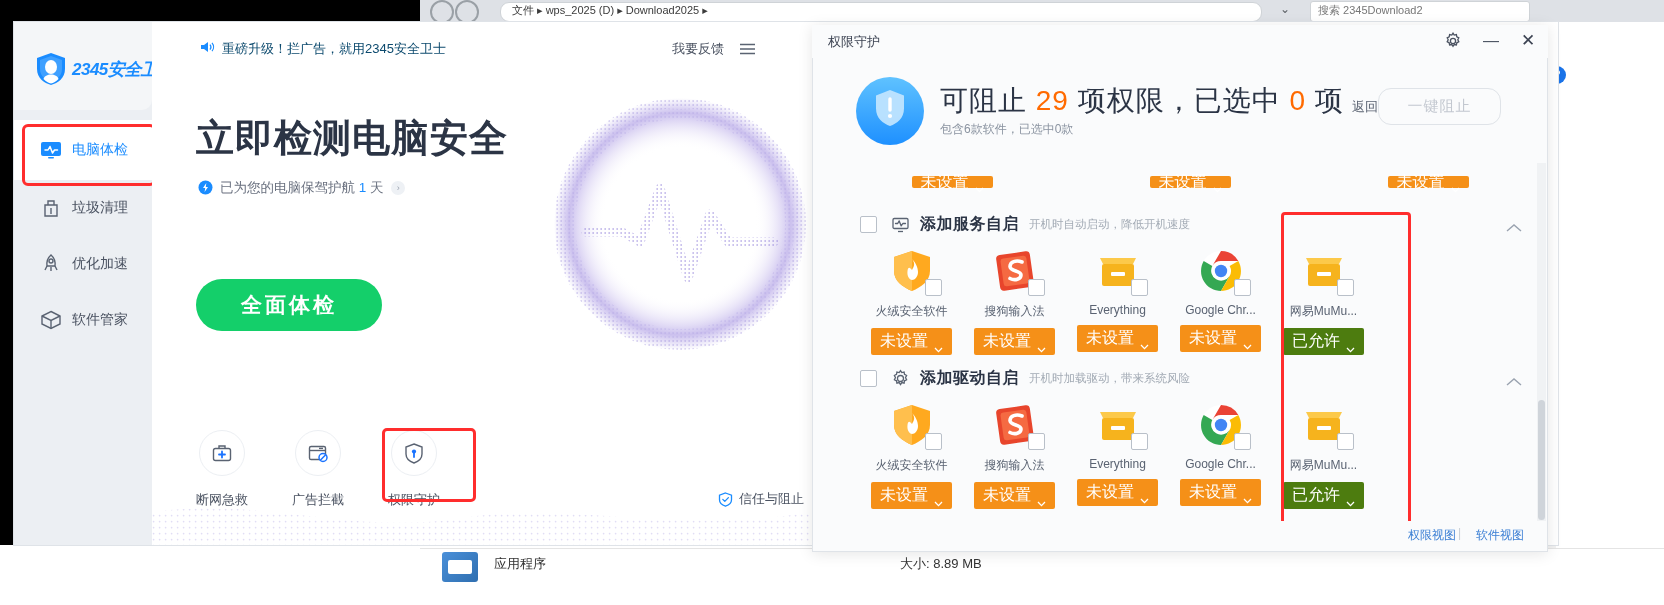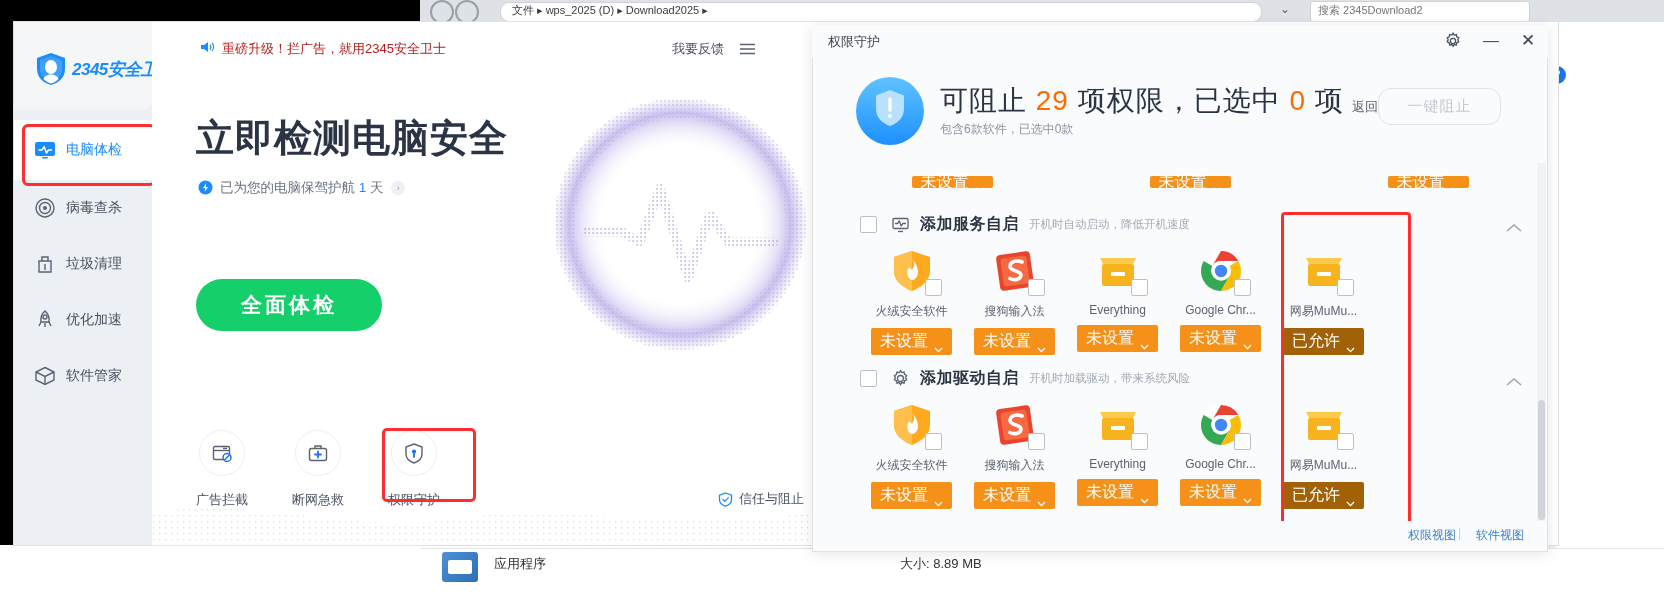--- a/index.html
+++ b/index.html
@@ -42,34 +42,34 @@
 
   
   #app-window{left:14px;top:22px;width:1544px;height:523px;background:#ffffff;
      box-shadow:0 0 0 1px #dfe3e8;}
   #app-sidebar{left:14px;top:22px;width:138px;height:523px;background:#eceff3;}
   #app-logo-card{left:14px;top:22px;width:138px;height:88px;background:#f4f6f8;border-bottom-right-radius:10px;}
   #logo-shield{left:36px;top:52px;width:30px;height:34px;}
   #logo-text{left:72px;top:58px;font-size:17px;font-weight:bold;font-style:italic;color:#1a8cff;letter-spacing:-0.5px;
      white-space:nowrap;}
 
-  .side-item{width:138px;height:56px;display:flex;align-items:center;padding-left:20px;box-sizing:border-box;}
+  .side-item{width:138px;height:56px;display:flex;align-items:center;padding-left:26px;box-sizing:border-box;}
   .side-item .ico{width:22px;height:22px;margin-right:10px;flex:0 0 auto;display:block;}
   .side-item .lbl{font-size:14px;color:#4a5261;white-space:nowrap;}
   .side-item.active{background:#ffffff;}
   .side-item.active .lbl{color:#1a8cff;}
   #side-list{left:14px;top:120px;width:138px;}
   #side-active-bg{left:14px;top:120px;width:138px;height:60px;background:#ffffff;border-radius:0 8px 8px 0;}
 
   #highlight-sidebar{left:22px;top:124px;width:128px;height:56px;border:3px solid #ff2d2d;border-radius:6px;}
 
   
   #content{left:152px;top:22px;width:1406px;height:523px;background:#ffffff;}
   #promo-speaker{left:200px;top:40px;width:16px;height:14px;}
-  #promo-text{left:222px;top:40px;font-size:13px;color:#b91c1c;white-space:nowrap;}
+  #promo-text{left:222px;top:40px;font-size:13px;color:#0c4a6e;white-space:nowrap;}
   #feedback{left:672px;top:40px;font-size:13px;color:#4a5261;}
   #hamburger{left:740px;top:41px;width:15px;height:12px;}
 
   #hero-title{left:196px;top:113px;font-size:38px;font-weight:bold;color:#2b3445;letter-spacing:1px;white-space:nowrap;}
   #hero-sub-icon{left:198px;top:180px;width:15px;height:15px;}
   #hero-sub{left:220px;top:179px;font-size:13.5px;color:#6b7280;white-space:nowrap;}
   #hero-sub .num{color:#1a8cff;}
   #hero-arrow{display:inline-block;width:14px;height:14px;border-radius:50%;background:#eef1f5;color:#9aa3b0;
      font-size:9px;text-align:center;line-height:14px;vertical-align:1px;margin-left:4px;}
   #cta-btn{left:196px;top:279px;width:186px;height:52px;border-radius:26px;background:#14cf6a;color:#fff;
@@ -126,21 +126,21 @@
   #sec2{left:848px;top:361px;width:690px;}
 
   .app-row{display:flex;}
   .app-cell{width:103px;text-align:center;position:relative;}
   .app-ico-wrap{position:relative;width:46px;height:46px;margin:0 auto;}
   .app-cb{position:absolute;right:-7px;bottom:-2px;width:15px;height:15px;background:#fff;border:1px solid #b9c0c9;border-radius:2px;}
   .app-name{margin-top:9px;font-size:12px;color:#5a6372;white-space:nowrap;overflow:hidden;text-overflow:ellipsis;}
   .badge{margin:8px auto 0;display:inline-flex;align-items:center;justify-content:center;gap:6px;
      padding:3px 9px;border-radius:2px;font-size:16px;color:#fff;white-space:nowrap;}
   .badge.unset{background:#f59018;}
-  .badge.allowed{background:#a16207;}
+  .badge.allowed{background:#4d7c0f;}
   .badge .bchev{width:9px;height:6px;display:inline-block;}
 
   #apps1{left:860px;top:248px;width:660px;}
   #apps2{left:860px;top:402px;width:660px;}
 
   #highlight-col{left:1281px;top:212px;width:124px;height:308px;border:3px solid #ff2d2d;border-radius:4px;}
 
   #panel-footer{left:813px;top:521px;width:734px;height:30px;background:#fafbfc;}
   #foot-left{left:1408px;top:527px;font-size:12px;color:#3b7fd4;cursor:pointer;}
   #foot-div{left:1458px;top:526px;font-size:12px;color:#c9cfd6;}
@@ -193,30 +193,20 @@
     <span class="ico">
       <svg width="22" height="22" viewBox="0 0 22 22">
           <rect x="1" y="3" width="20" height="14" rx="2" fill="#1a8cff"></rect>
       <path d="M5 11 L8 11 L10 7.5 L12.5 14 L14.5 11 L17.5 11" stroke="#fff" stroke-width="1.5" fill="none" stroke-linecap="round" stroke-linejoin="round"></path>
       <rect x="8" y="18" width="6" height="1.6" rx=".8" fill="#1a8cff"></rect>
         </svg>
     </span>
     <span class="lbl">电脑体检</span>
   </div>
 
-  <div class="side-item">
-    <span class="ico">
-      <svg width="22" height="22" viewBox="0 0 22 22" fill="none" stroke="#5a6372" stroke-width="1.4">
-      <circle cx="11" cy="11" r="9"></circle>
-          <circle cx="11" cy="11" r="5.5"></circle>
-          <circle cx="11" cy="11" r="2" fill="#5a6372" stroke="none"></circle>
-        </svg>
-    </span>
-    <span class="lbl">病毒查杀</span>
-  </div>
 
   <div class="side-item">
     <span class="ico">
       <svg width="22" height="22" viewBox="0 0 22 22" fill="none" stroke="#5a6372" stroke-width="1.4">
       <path d="M5 8 h12 v11 H5 z"></path>
           <path d="M8 8 V4 h6 v4"></path>
           <path d="M11 11 v6"></path>
         </svg>
     </span>
     <span class="lbl">垃圾清理</span>
@@ -313,38 +303,38 @@
         </pattern>
       </defs>
     <path d="M0 16 C110 0 200 40 310 22 C420 4 520 40 660 16 L660 49 L0 49 Z" fill="url(#md)" opacity=".85"></path>
   </svg>
 </div>
 
 <div class="abs" id="quick-row">
   <div class="quick">
     <div class="circ">
       <svg width="22" height="22" viewBox="0 0 22 22" fill="none" stroke="#5a6372" stroke-width="1.4">
+        <rect x="2.5" y="6.5" width="17" height="12" rx="2"></rect>
+          <path d="M8 6.5 V4 h6 v2.5"></path>
+        <path d="M11 9.5 v6 M8 12.5 h6" stroke="#1a73ff" stroke-width="1.8" stroke-linecap="round"></path>
+        </svg>
+    </div>
+    <div class="qlbl">断网急救</div>
+  </div>
+  <div class="quick">
+    <div class="circ">
+      <svg width="22" height="22" viewBox="0 0 22 22" fill="none" stroke="#5a6372" stroke-width="1.4">
         <rect x="2.5" y="4.5" width="16" height="13" rx="1.6"></rect>
           <path d="M2.5 8.5 h16"></path>
           <path d="M12 6.4 h4"></path>
         <circle cx="16" cy="15.5" r="4" stroke="#1a73ff" stroke-width="1.5" fill="#fff"></circle>
         <path d="M13.3 18.2 L18.7 12.8" stroke="#1a73ff" stroke-width="1.5"></path>
         </svg>
     </div>
     <div class="qlbl">广告拦截</div>
-  </div>
-  <div class="quick">
-    <div class="circ">
-      <svg width="22" height="22" viewBox="0 0 22 22" fill="none" stroke="#5a6372" stroke-width="1.4">
-        <rect x="2.5" y="6.5" width="17" height="12" rx="2"></rect>
-          <path d="M8 6.5 V4 h6 v2.5"></path>
-        <path d="M11 9.5 v6 M8 12.5 h6" stroke="#1a73ff" stroke-width="1.8" stroke-linecap="round"></path>
-        </svg>
-    </div>
-    <div class="qlbl">断网急救</div>
   </div>
   <div class="quick">
     <div class="circ">
       <svg width="22" height="22" viewBox="0 0 22 22">
         <path d="M11 2 L19 5 v7 c0 5-4 7.6-8 9-4-1.4-8-4-8-9 V5 Z" fill="none" stroke="#5a6372" stroke-width="1.4"></path>
         <circle cx="11" cy="9.5" r="2.1" fill="#1a73ff"></circle>
           <path d="M11 11 v4" stroke="#1a73ff" stroke-width="1.8" stroke-linecap="round"></path>
         </svg>
     </div>
     <div class="qlbl">权限守护</div>

